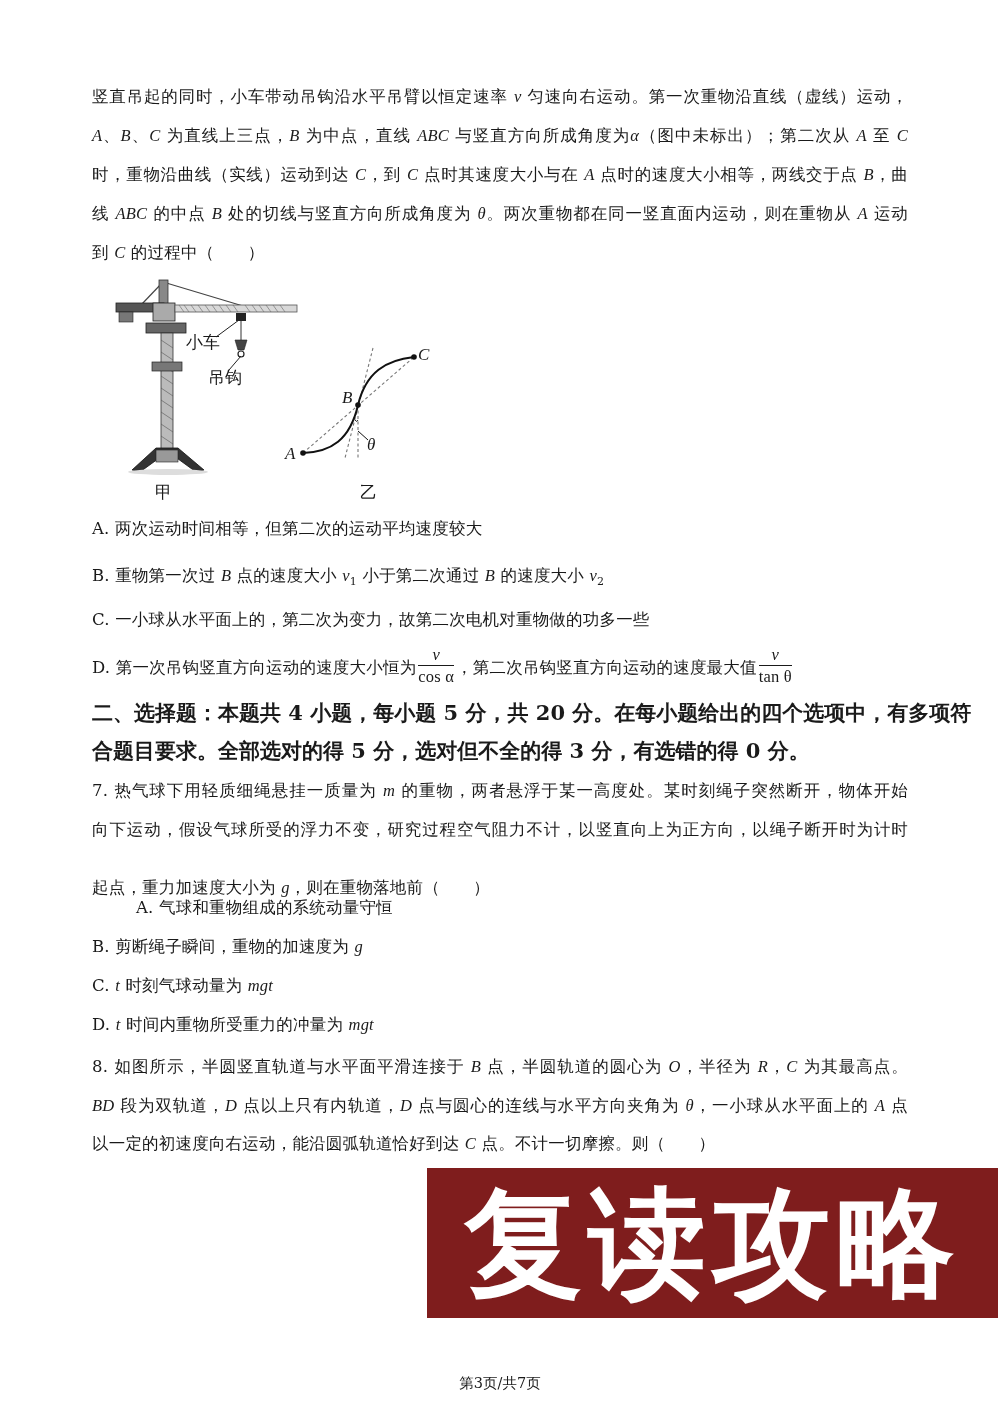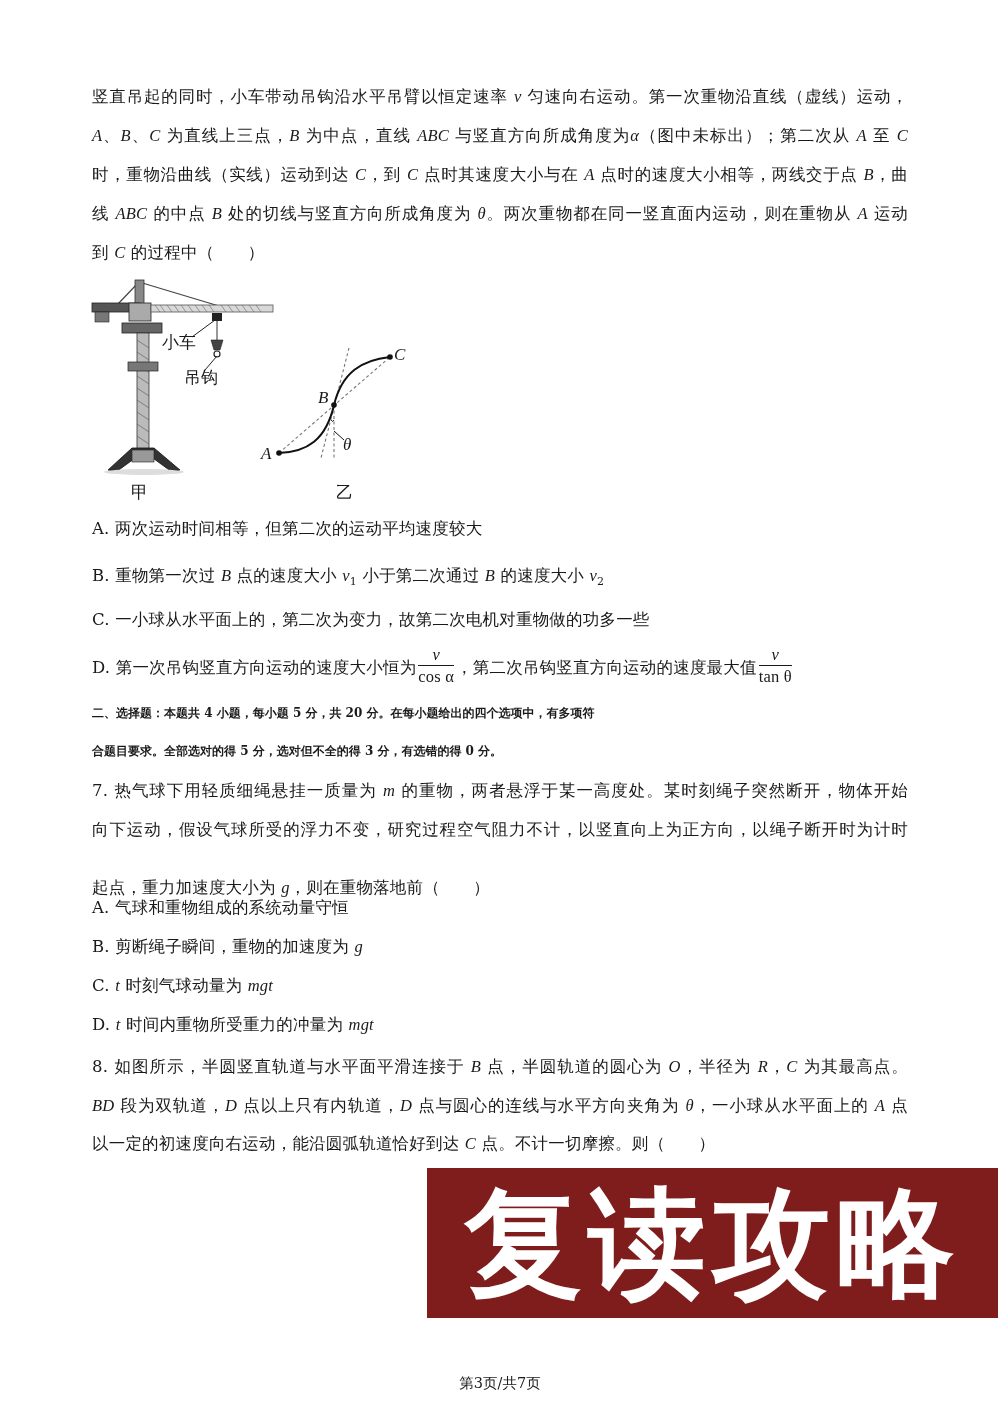--- a/index.html
+++ b/index.html
@@ -26,21 +26,21 @@
   .justify {
     width: 816px;
     text-align: justify;
     text-align-last: justify;
   }
   .it { font-style: italic; font-family: "Liberation Serif", "DejaVu Serif", serif; }
   .sub { font-size: 11px; vertical-align: -4px; }
   .bold-line {
     position: absolute;
     left: 92px;
-    font-size: 12px;
+    font-size: 21px;
     font-weight: bold;
     white-space: nowrap;
     line-height: 24px;
   }
   .frac {
     display: inline-block;
     vertical-align: middle;
     text-align: center;
     margin: 0 2px;
     position: relative;
@@ -54,21 +54,21 @@
     padding: 0 4px;
     line-height: 20px;
   }
   .frac .den {
     display: block;
     font-family: "Liberation Serif", serif;
     line-height: 22px;
   }
   .figure {
     position: absolute;
-    left: 80px;
+    left: 104px;
     top: 275px;
     width: 340px;
     height: 230px;
   }
   .fig-label {
     position: absolute;
     font-size: 17px;
   }
   .banner {
     position: absolute;
@@ -218,21 +218,21 @@
 <div class="bold-line" style="top:701px;">二、选择题：本题共 4 小题，每小题 5 分，共 20 分。在每小题给出的四个选项中，有多项符</div>
 <div class="bold-line" style="top:739px;">合题目要求。全部选对的得 5 分，选对但不全的得 3 分，有选错的得 0 分。</div>
 
 <div class="line justify" style="top:780px;">
   <span>7. 热气球下用轻质细绳悬挂一质量为 </span><span class="it">m</span><span> 的重物，两者悬浮于某一高度处。某时刻绳子突然断开，物体开始</span>
 </div>
 <div class="line justify" style="top:819px;">向下运动，假设气球所受的浮力不变，研究过程空气阻力不计，以竖直向上为正方向，以绳子断开时为计时</div>
 <div class="line" style="top:857px;margin-top:20px;">
   <span>起点，重力加速度大小为 </span><span class="it">g</span><span>，则在重物落地前（　　）</span>
 </div>
-<div class="line" style="top:897px;">A. 气球和重物组成的系统动量守恒</div>
+<div class="line" style="top:897px;margin-left:44px;">A. 气球和重物组成的系统动量守恒</div>
 <div class="line" style="top:936px;">
   <span>B. 剪断绳子瞬间，重物的加速度为 </span><span class="it">g</span>
 </div>
 <div class="line" style="top:975px;">
   <span>C. </span><span class="it">t</span><span> 时刻气球动量为 </span><span class="it">mgt</span>
 </div>
 <div class="line" style="top:1014px;">
   <span>D. </span><span class="it">t</span><span> 时间内重物所受重力的冲量为 </span><span class="it">mgt</span>
 </div>
 

